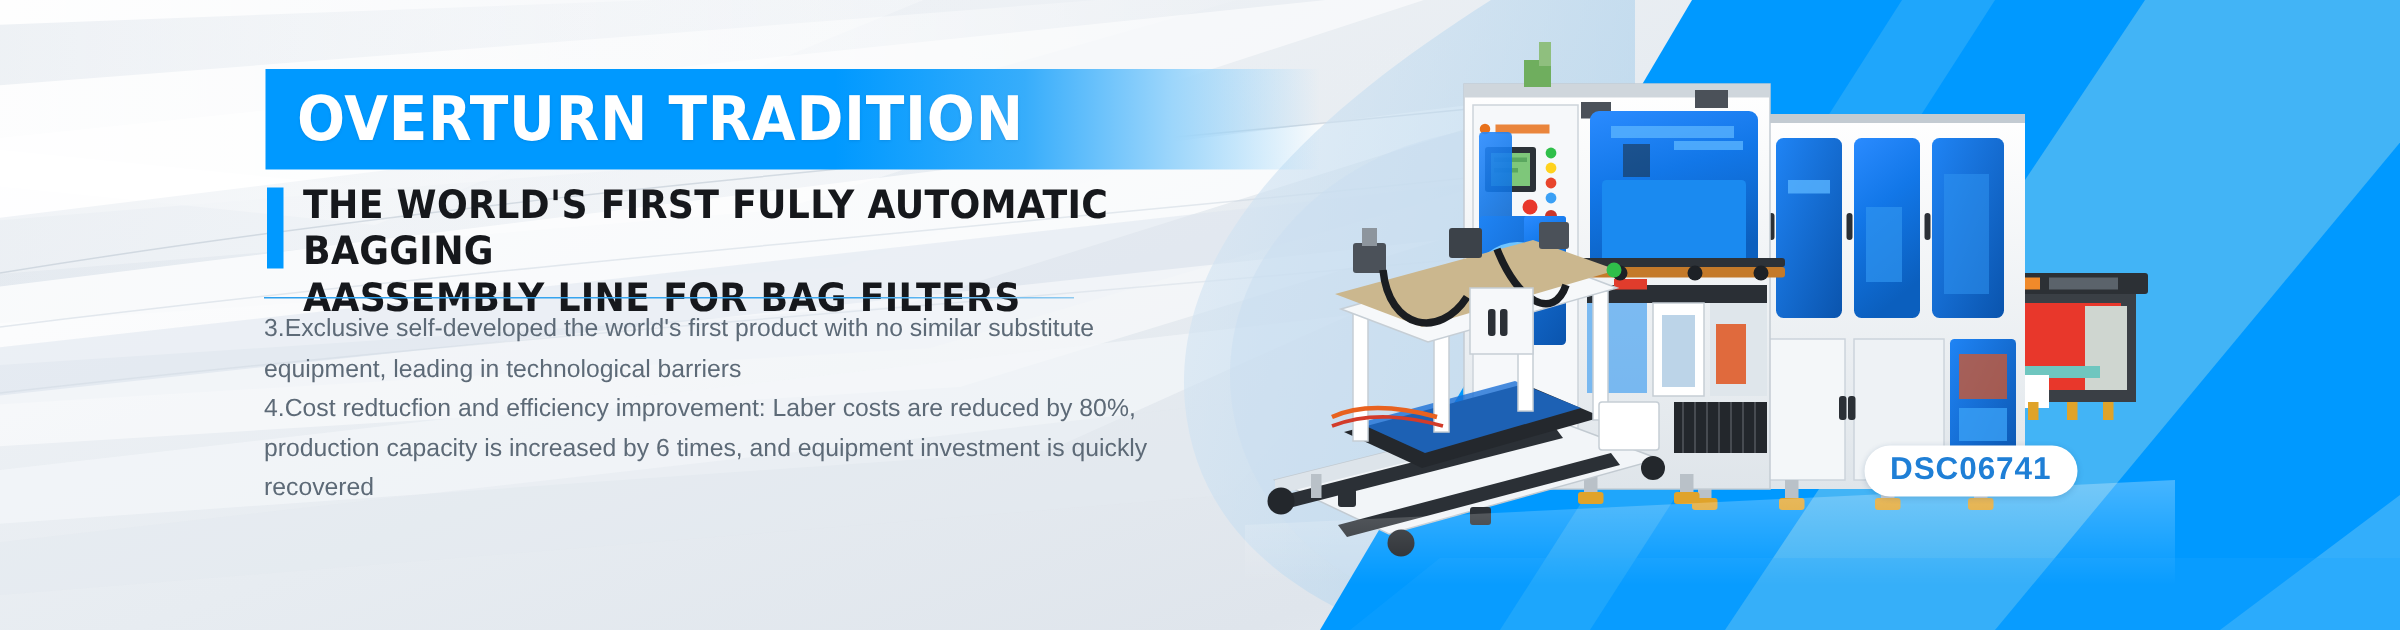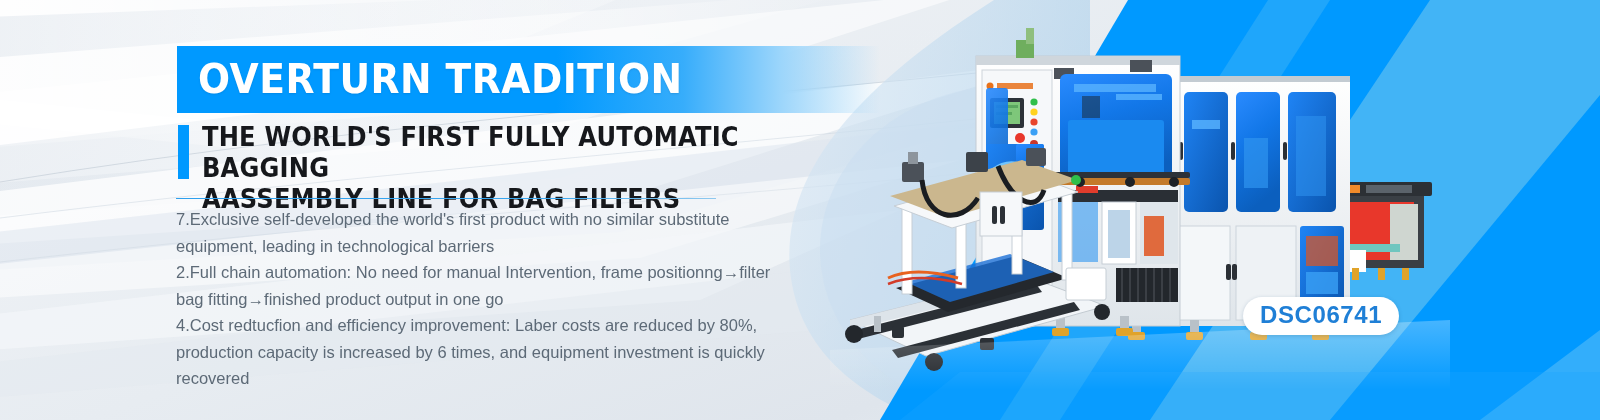--- a/index.html
+++ b/index.html
@@ -67,21 +67,21 @@
     font-size:16.5px;line-height:26.5px;color:#5d6a77;
     font-family:"Liberation Sans","DejaVu Sans",sans-serif;
   }
   .body-text p{margin:0;}
 
   
   .dsc-badge{
     position:absolute;left:1243px;top:297px;
     padding:4px 17px 6px 17px;
     background:#ffffff;border-radius:22px;
-    color:#1f7fd6;font-size:24px;font-weight:bold;
+    color:#1f7fd6;font-size:21px;font-weight:bold;
     letter-spacing:.6px;
     font-family:"Liberation Sans","DejaVu Sans",sans-serif;
     box-shadow:0 1px 4px rgba(0,60,110,.20);
     white-space:nowrap;
   }
 </style>
 </head>
 <body>
 
 <div id="banner">
@@ -354,21 +354,20 @@
 
     <div class="sub-bar"></div>
     <div class="subhead">
       <span class="l1">THE WORLD'S FIRST FULLY AUTOMATIC BAGGING</span>
       <span class="l2">AASSEMBLY LINE FOR BAG FILTERS</span>
     </div>
 
     <div class="rule"></div>
 
     <div class="body-text">
-      <p>7.Exclusive self-developed the world's first product with no similar substitute equipment, leading in technological barriers</p>
-      <p>2.Full chain automation: No need for manual Intervention, frame positionng→filter bag fitting→finished product output in one go</p>
+      <p>3.Exclusive self-developed the world's first product with no similar substitute equipment, leading in technological barriers</p>
       <p>4.Cost redtucfion and efficiency improvement: Laber costs are reduced by 80%, production capacity is increased by 6 times, and equipment investment is quickly recovered</p>
     </div>
   </div>
 
   <div class="dsc-badge">DSC06741</div>
 
 </div>
 
 </body></html>

